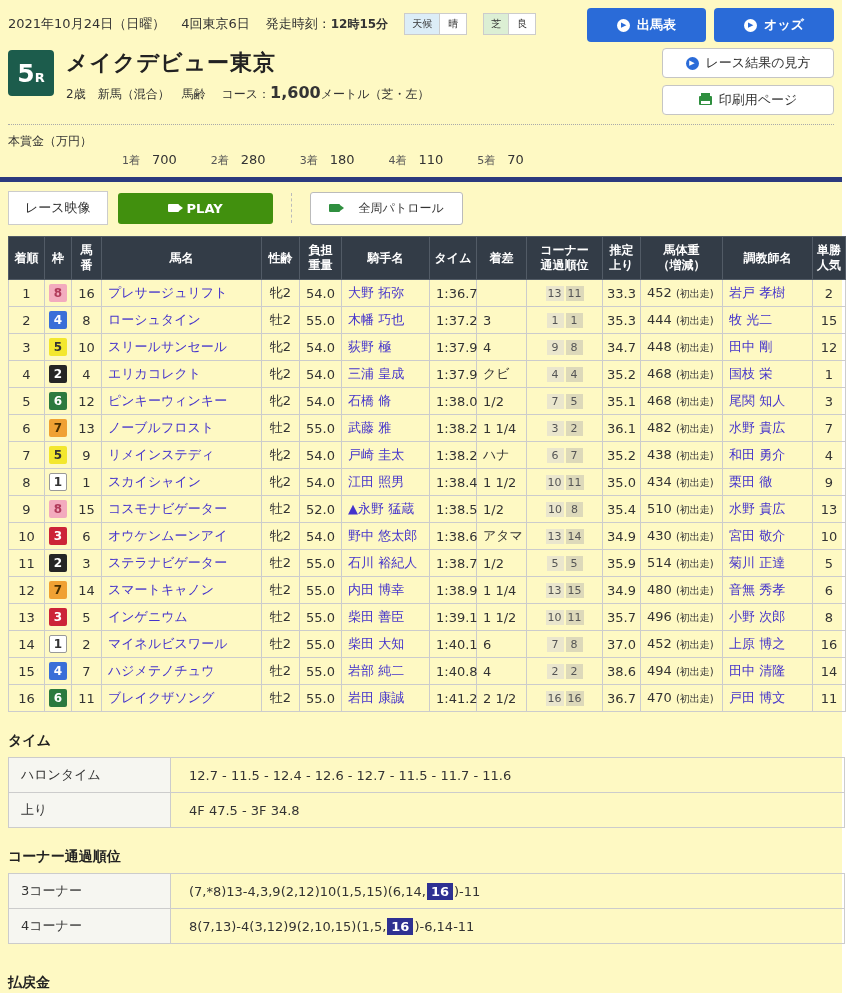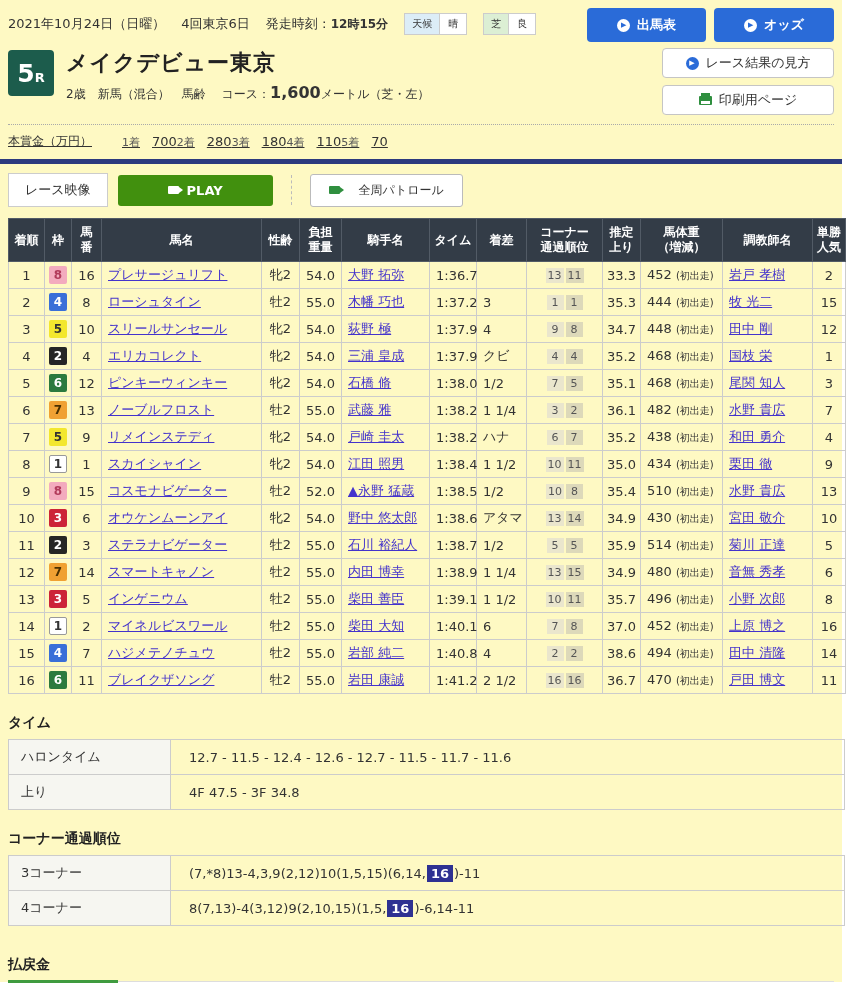--- a/index.html
+++ b/index.html
@@ -34,21 +34,21 @@
   .race-sub .dist { font-size:16px; font-weight:bold; }
   .side-buttons { display:flex; flex-direction:column; gap:7px; }
   .btn-white { display:flex; align-items:center; justify-content:center; gap:7px; background:#fff; border:1px solid #c5c5c5;
                border-radius:4px; font-size:13px; color:#333; width:172px; padding:5px 0; cursor:pointer; font-family:inherit; }
   .icon-printer { display:inline-block; width:13px; height:9px; background:#2f8f3f; border-radius:1px; position:relative; }
   .icon-printer::before { content:""; position:absolute; top:-3px; left:2px; width:9px; height:3px; background:#2f8f3f; }
   .icon-printer::after { content:""; position:absolute; bottom:1px; left:2px; width:9px; height:3px; background:#fff; }
 
   
   .prize-row { margin:9px 8px 0 8px; border-top:1px dotted #aaa; padding:8px 0 7px 0;
-               display:flex; align-items:flex-end; gap:30px; font-size:13px;text-decoration:underline; }
+               display:flex; align-items:flex-start; gap:30px; font-size:13px; }
   .prize-label { font-size:12px; }
   .prize-item { display:inline-flex; gap:12px; align-items:baseline; }
   .prize-rank { font-size:11px; color:#555; }
   .navy-bar { height:5px; background:#2c3a7e; margin-top:2px; }
 
   
   .video-row { display:flex; align-items:center; padding:9px 8px; gap:10px; }
   .video-label { border:1px solid #ccc; padding:7px 16px; font-size:13px; background:#fff; }
   .btn-play { width:155px; background:#41900e; color:#fff; font-weight:bold; border:none; border-radius:3px;
               padding:8px 0; font-size:13px; display:flex; align-items:center; justify-content:center; gap:8px;
@@ -64,21 +64,21 @@
   .icon-camera.green::after { content:""; position:absolute; right:-4px; top:1px;
         border-top:3px solid transparent; border-bottom:3px solid transparent; border-left:4px solid #2f8f3f; }
 
   
   table.results { border-collapse:collapse; width:837px; margin:2px 8px 0 8px; table-layout:fixed; font-size:13px; }
   .results th { background:#333c47; color:#fff; font-size:12px; font-weight:bold; padding:6px 1px;
                 border:1px solid #525b66; white-space:pre-line; line-height:1.25; }
   .results td { border:1px solid #ccc; padding:4px 3px; }
   .results td.c { text-align:center; }
   .results td.l { text-align:left; padding-left:6px; }
-  a.lnk { color:#4433cc; text-decoration:underline; }
+  a.lnk { color:#4433cc; }
   .waku-badge { display:inline-block; width:18px; height:18px; line-height:18px; border-radius:2px;
                 font-weight:bold; font-size:12px; text-align:center; }
   .w1 { background:#fff; border:1px solid #999; color:#333; line-height:16px; }
   .w2 { background:#252525; color:#fff; }
   .w3 { background:#cc2438; color:#fff; }
   .w4 { background:#3a6fd8; color:#fff; }
   .w5 { background:#f3e72e; color:#333; }
   .w6 { background:#2c7a3f; color:#fff; }
   .w7 { background:#f0a133; color:#4a3000; }
   .w8 { background:#f3abbe; color:#b13a5a; }
@@ -154,21 +154,21 @@
       </button>
       <button class="btn-white">
         <span class="icon-printer"></span>
         <span>印刷用ページ</span>
       </button>
     </div>
   </div>
 
   <div class="prize-row">
     <span class="prize-label">本賞金（万円）</span>
-    <span id="prize-items" style="display: inline-flex; ">
+    <span id="prize-items" style="display: inline-flex; gap: 34px; margin-top: 19px;">
         <span class="prize-item">
           <span class="prize-rank">1着</span>
           <span class="prize-amount">700</span>
         </span>
         <span class="prize-item">
           <span class="prize-rank">2着</span>
           <span class="prize-amount">280</span>
         </span>
         <span class="prize-item">
           <span class="prize-rank">3着</span>

